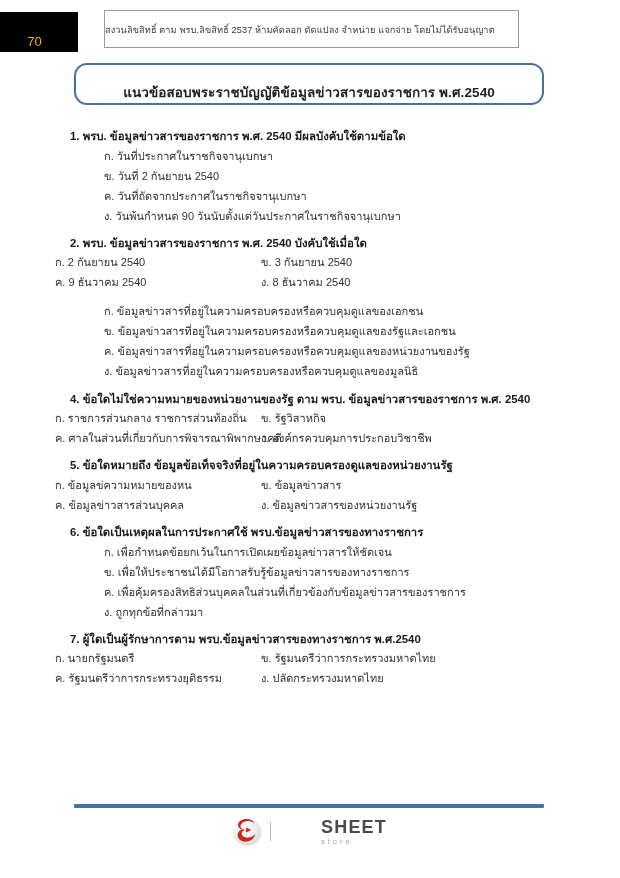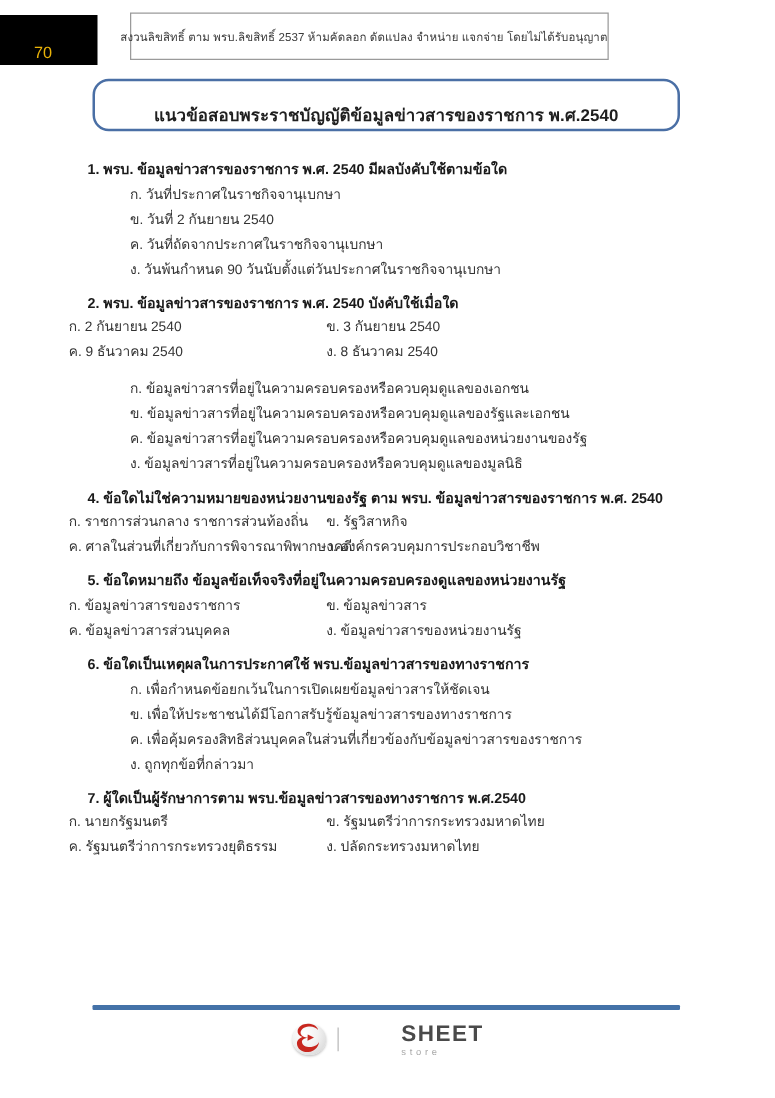--- a/index.html
+++ b/index.html
@@ -37,27 +37,27 @@
     display: flex;
     align-items: flex-end;
     justify-content: center;
     padding: 0 9px 3px 0;
     box-sizing: border-box;
   }
   .copyright-box {
     position: absolute;
     left: 104px;
     top: 10px;
-    width: 383px;
+    width: 415px;
     height: 38px;
     border: 1px solid #9a9a9a;
     box-sizing: border-box;
     display: flex;
     align-items: center;
-    justify-content: flex-end;
+    justify-content: flex-start;
   }
   .copyright-text {
     font-size: 9.2px;
     color: #3a3a3a;
     letter-spacing: 0.1px;
     white-space: nowrap;
   }
 
   
   .title-banner {
@@ -264,21 +264,21 @@
         <div class="choice-row">
           <div class="choice-cell col-a">ค. ศาลในส่วนที่เกี่ยวกับการพิจารณาพิพากษาคดี</div>
           <div class="choice-cell col-b">ง. องค์กรควบคุมการประกอบวิชาชีพ</div>
         </div>
       </div>
     </div>
     <div class="question-block">
       <div class="question-stem">5. ข้อใดหมายถึง ข้อมูลข้อเท็จจริงที่อยู่ในความครอบครองดูแลของหน่วยงานรัฐ</div>
       <div class="choices-grid">
         <div class="choice-row">
-          <div class="choice-cell col-a">ก. ข้อมูลข่าวสารของราชการ</div>
+          <div class="choice-cell col-a">ก. ข้อมูลข่ความหมายของหน</div>
           <div class="choice-cell col-b">ข. ข้อมูลข่าวสาร</div>
         </div>
         <div class="choice-row">
           <div class="choice-cell col-a">ค. ข้อมูลข่าวสารส่วนบุคคล</div>
           <div class="choice-cell col-b">ง. ข้อมูลข่าวสารของหน่วยงานรัฐ</div>
         </div>
       </div>
     </div>
     <div class="question-block">
       <div class="question-stem">6. ข้อใดเป็นเหตุผลในการประกาศใช้ พรบ.ข้อมูลข่าวสารของทางราชการ</div>

